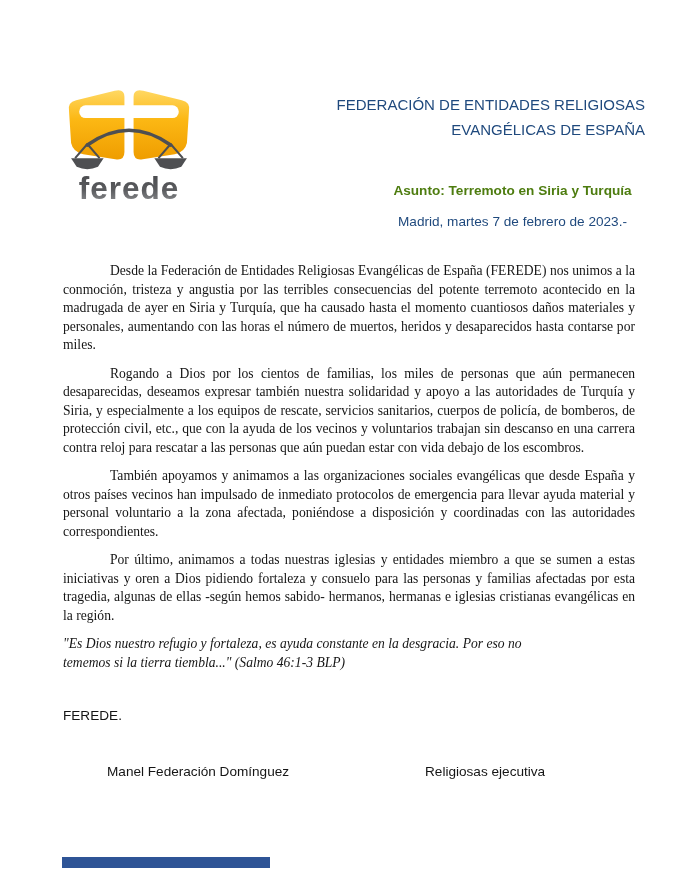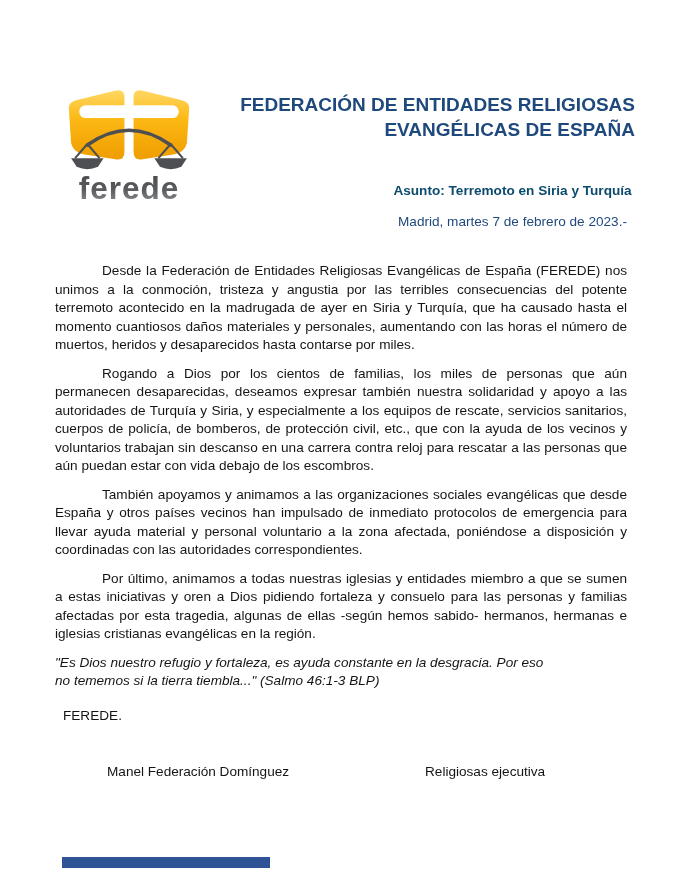--- a/index.html
+++ b/index.html
@@ -7,38 +7,39 @@
     position:relative;
     width:697px;height:870px;
     background:#ffffff;
     font-family:"Liberation Sans",sans-serif;
     overflow:hidden;
   }
   
   .logo{position:absolute;left:66px;top:86px;width:126px;height:118px;}
   .logo text{font-family:"Liberation Sans",sans-serif;}
   .org-title{
-    position:absolute;left:210px;top:92px;width:425px;
+    position:absolute;left:220px;top:92px;width:425px;
     text-align:right;
-    font-size:19px;font-weight:bold;line-height:25px;
+    font-size:15px;font-weight:normal;line-height:25px;
     color:#1F497D;
   }
   .subject{
     position:absolute;left:355px;top:183px;width:315px;
-    text-align:center;font-size:13.6px;font-weight:bold;color:#0c4a6e;
+    text-align:center;font-size:13.6px;font-weight:bold;color:#4d7c0f;
   }
   .dateline{
     position:absolute;left:355px;top:214px;width:315px;
     text-align:center;font-size:13.6px;color:#1F497D;
   }
   
   .letter-body{
-    position:absolute;left:55px;top:262px;width:572px;
+    position:absolute;left:63px;top:262px;width:572px;
     font-size:13.6px;line-height:18.5px;color:#151515;
     text-align:justify;
+    font-family:Liberation Serif, serif;
   }
   .letter-body p{margin:0 0 10px 0;text-indent:47px;}
   .quote{
     margin:5px 0 0 44px;width:505px;
     font-style:italic;text-align:left;text-indent:0 !important;
   }
   .signed-label{
     position:absolute;left:63px;top:708px;
     font-size:13.6px;color:#151515;
   }

